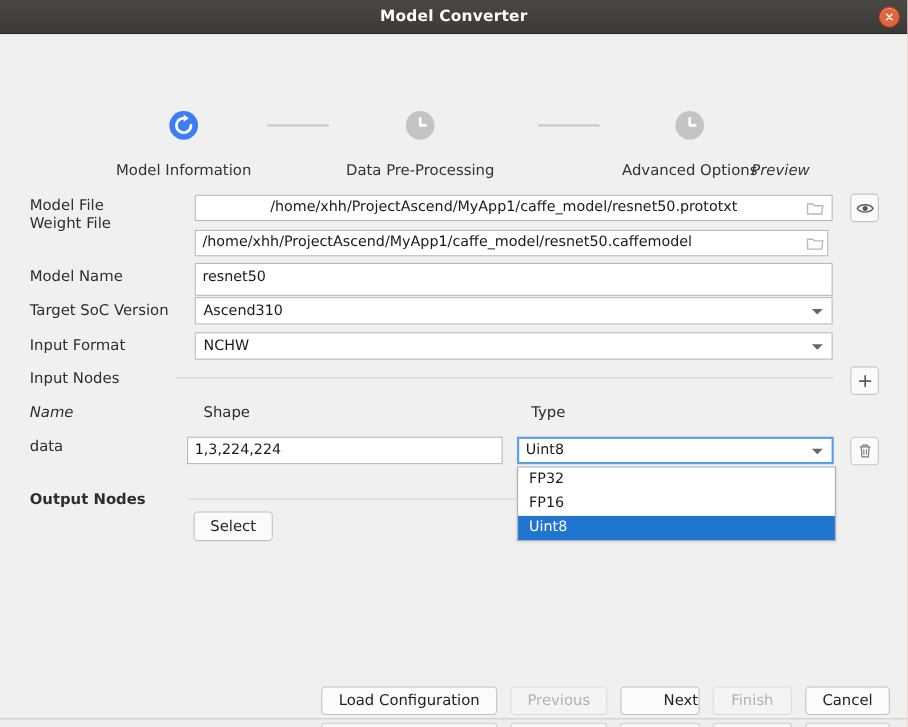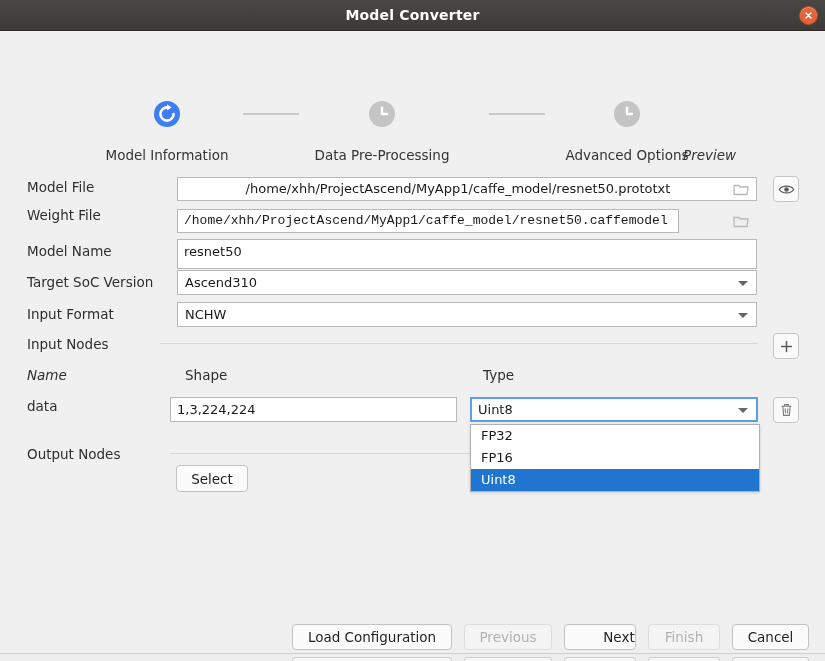--- a/index.html
+++ b/index.html
@@ -294,22 +294,22 @@
     <svg class="folder-ico" style="left:733px; top:151px;" viewBox="0 0 16 14">
       <path d="M1 3.5 L6 3.5 L7.2 5 L15 5 L14 12.5 L1.2 12.5 Z" fill="none" stroke="#b9b9b9" stroke-width="1.3"></path>
     </svg>
     <div class="icon-btn" style="left:773px; top:145px;">
       <svg width="17" height="13" viewBox="0 0 17 13">
         <path d="M1.3 6.5 C4 2, 13 2, 15.7 6.5 C13 11, 4 11, 1.3 6.5 Z" fill="none" stroke="#5b5b5b" stroke-width="1.2"></path>
         <circle cx="8.5" cy="6.5" r="2.3" fill="#5b5b5b"></circle>
       </svg>
     </div>
 
-    <div class="form-label" style="left:27px; top:176px;">Weight File</div>
-    <div class="field" style="left:177px; top:178px; width:502px;font-family:Liberation Mono, monospace;" title="/home/xhh/ProjectAscend/MyApp1/caffe_model/resnet50.caffemodel">/home/xhh/ProjectAscend/MyApp1/caffe_model/resnet50.caffemodel</div>
+    <div class="form-label" style="left:27px; top:164px;">Weight File</div>
+    <div class="field" style="left:177px; top:178px; width:576px;" title="/home/xhh/ProjectAscend/MyApp1/caffe_model/resnet50.caffemodel">/home/xhh/ProjectAscend/MyApp1/caffe_model/resnet50.caffemodel</div>
     <svg class="folder-ico" style="left:733px; top:183px;" viewBox="0 0 16 14">
       <path d="M1 3.5 L6 3.5 L7.2 5 L15 5 L14 12.5 L1.2 12.5 Z" fill="none" stroke="#b9b9b9" stroke-width="1.3"></path>
     </svg>
 
     <div class="form-label" style="left:27px; top:212px;">Model Name</div>
     <div class="field plain" style="left:177px; top:208px; width:580px; height:30px; line-height:24px;">resnet50</div>
 
     <div class="form-label" style="left:27px; top:243px;">Target SoC Version</div>
     <div class="combo" style="left:177px; top:239px; width:580px;">
       <span>Ascend310</span>
@@ -348,21 +348,21 @@
         <path d="M5.2 5.4 L5.4 10.4 M7.8 5.4 L7.6 10.4" stroke="#7d7d7d" stroke-width="1" fill="none"></path>
       </svg>
     </div>
 
     <div class="dropdown" style="left:470px; top:393px; width:290px;">
       <div class="dd-item">FP32</div>
       <div class="dd-item">FP16</div>
       <div class="dd-item selected">Uint8</div>
     </div>
 
-    <div class="form-label" style="left:27px; top:415px;">Output Nodes</div>
+    <div class="form-label" style="left:27px; top:415px;font-weight:bold;">Output Nodes</div>
     <div class="sep" style="left:170px; top:422px; width:588px;"></div>
     <div class="btn select-btn" style="left:176px; top:434px; width:72px;">Select</div>
 
     <div class="btn" style="left:292px; top:593px; width:160px;">Load Configuration</div>
     <div class="btn disabled" style="left:464px; top:593px; width:88px;">Previous</div>
     <div class="btn" style="left:564px; top:593px; width:72px;padding-left:38px;">Next</div>
     <div class="btn disabled" style="left:648px; top:593px; width:72px;">Finish</div>
     <div class="btn" style="left:732px; top:593px; width:77px;">Cancel</div>
 
   </div>

